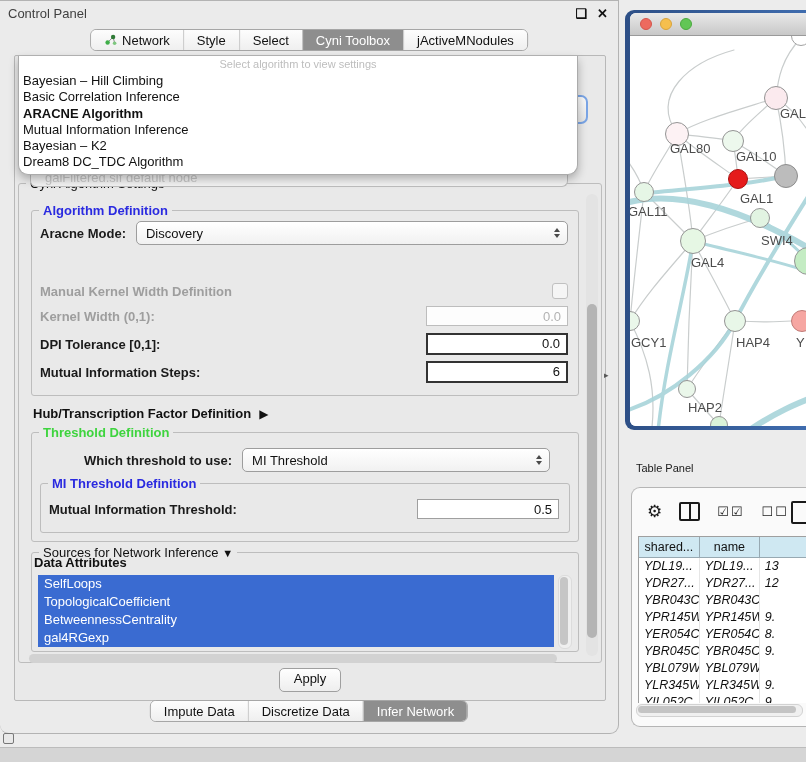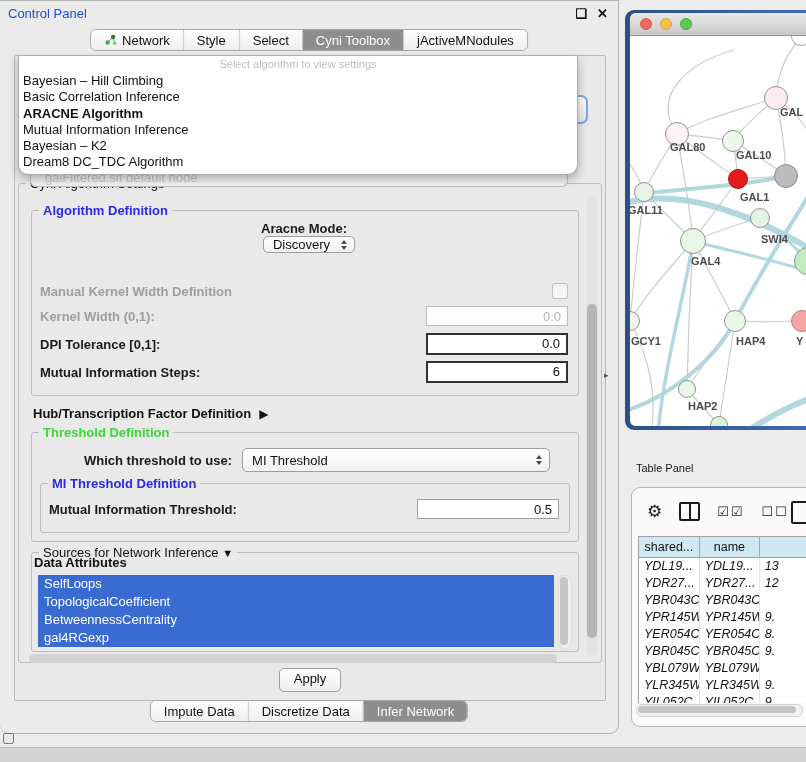--- a/index.html
+++ b/index.html
@@ -3,21 +3,21 @@
 <meta charset="utf-8">
 <style>
   html,body{margin:0;padding:0;}
   body{width:806px;height:762px;overflow:hidden;font-family:"Liberation Sans",sans-serif;font-size:13px;color:#111;background:#ececec;}
   .root{position:relative;width:806px;height:762px;background:#ececec;overflow:hidden;}
   .abs{position:absolute;box-sizing:border-box;}
 
   
   .control-window{left:0;top:8;width:619px;height:734px;background:#ebebeb;border:1px solid #b3b3b3;border-left:none;border-radius:0 0 9px 9px;}
   .cp-titlebar{position:absolute;left:0;top:0;right:0;height:24px;display:flex;align-items:center;padding:0 10px 0 8px;}
-  .cp-title{font-size:13px;color:#1d4ed8;}
+  .cp-title{font-size:13px;color:#404040;}
   .cp-win-icons{margin-left:auto;display:flex;gap:10px;align-items:center;}
   .float-glyph{font-size:13px;font-weight:700;color:#111;line-height:1;}
   .close-glyph{font-size:13px;font-weight:700;color:#111;line-height:1;}
 
   .seg-tabs{display:flex;border:1px solid #a6a6a6;border-radius:6px;overflow:hidden;background:#f6f6f6;height:22px;}
   .seg-tab{display:flex;align-items:center;gap:5px;padding:0 13px;background:linear-gradient(#fdfdfd,#efefef);color:#111;border-left:1px solid #c9c9c9;font-size:13px;white-space:nowrap;}
   .seg-tab:first-child{border-left:none;}
   .seg-tab.selected{background:#8e8e8e;color:#fff;}
   .cp-tabs{left:50%;top:28px;transform:translateX(-50%);}
 
@@ -72,21 +72,21 @@
   
   .net-window{left:625px;top:10px;width:181px;height:420px;background:linear-gradient(90deg,#2d4f86,#3f6cae);border-radius:9px 0 0 9px;padding:3px 0 4px 5px;}
   .net-inner{width:176px;height:413px;background:#fff;border-radius:6px 0 0 6px;overflow:hidden;position:relative;}
   .net-titlebar{height:22px;background:linear-gradient(#e9e9e9,#c8c8c8);border-bottom:1px solid #9a9a9a;display:flex;align-items:center;gap:8px;padding-left:10px;}
   .light{width:12px;height:12px;border-radius:50%;box-sizing:border-box;}
   .light.red{background:#ed6a5f;border:1px solid #d3554b;}
   .light.yellow{background:#f5bf4e;border:1px solid #d8a33b;}
   .light.green{background:#62c655;border:1px solid #4aa93e;}
   .net-canvas{position:relative;width:176px;height:391px;background:#fff;overflow:hidden;}
   .net-node{position:absolute;border-radius:50%;border:1.5px solid #949494;box-sizing:border-box;}
-  .net-label{position:absolute;font-size:11px;color:#4c4c4c;white-space:nowrap;font-weight:bold;}
+  .net-label{position:absolute;font-size:13px;color:#4c4c4c;white-space:nowrap;}
 
   
   .tp-label{left:636px;top:462px;font-size:11px;color:#1a1a1a;}
   .table-window{left:631px;top:487px;width:175px;height:240px;background:#fafafa;border:1px solid #b5b5b5;border-right:none;border-radius:9px 0 0 9px;overflow:hidden;}
   .tp-toolbar{position:absolute;left:0;top:0;right:0;height:46px;display:flex;align-items:center;gap:17px;padding-left:15px;}
   .gear{font-size:17px;color:#1a1a1a;line-height:1;}
   .cols-icon{width:17px;height:15px;border:2px solid #1a1a1a;border-radius:2px;position:relative;}
   .cols-icon::after{content:"";position:absolute;left:50%;top:0;bottom:0;width:2px;background:#1a1a1a;transform:translateX(-50%);}
   .pair{font-size:13px;letter-spacing:2px;color:#1a1a1a;}
   .doc-partial{position:absolute;right:-6px;top:13px;width:17px;height:19px;border:2px solid #1a1a1a;border-radius:2px;background:#fafafa;}
@@ -152,21 +152,21 @@
       <div class="groupbox" style="left:3px;top:127px;width:584px;height:480px;">
         <span class="legend">Cyni Algorithm Settings</span>
 
         <div class="vscroll">
             <div class="thumb"></div>
           </div>
 
         <div class="groupbox" style="left:12px;top:26px;width:548px;height:186px;">
           <span class="legend blue">Algorithm Definition</span>
 
-          <div class="srow" style="top:10px;height:24px;flex-direction:column;">
+          <div class="srow" style="top:10px;height:24px;">
             <span class="lbl">Aracne Mode:</span>
             <span class="combo">
               <span>Discovery</span>
               <span class="stepper">
                   <i class="up"></i>
                   <i class="dn"></i>
                 </span>
             </span>
           </div>
 

